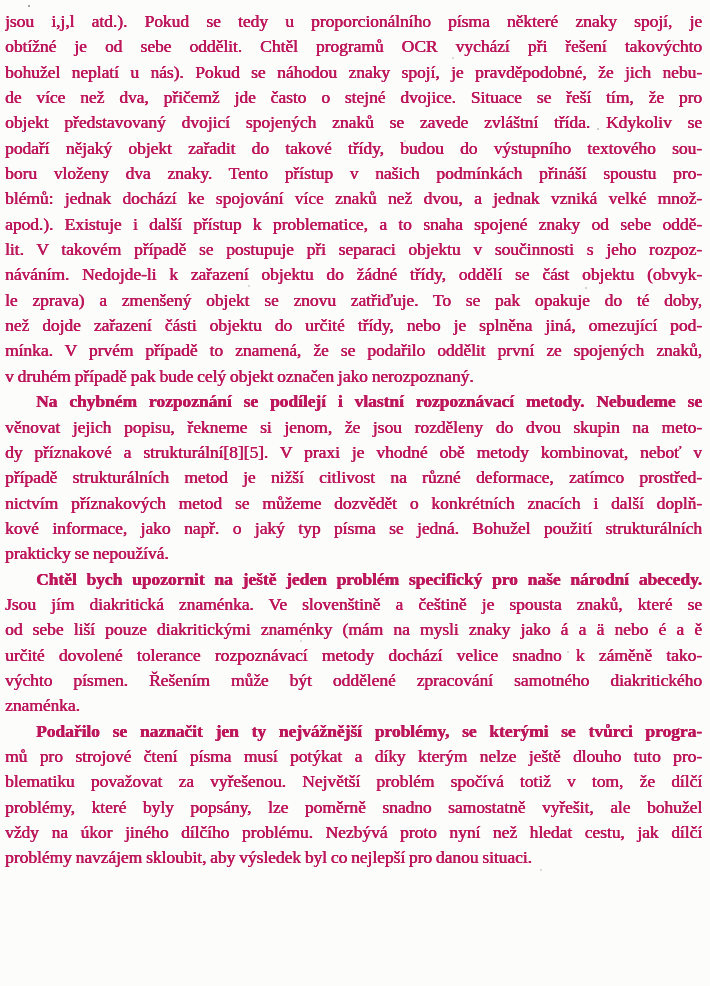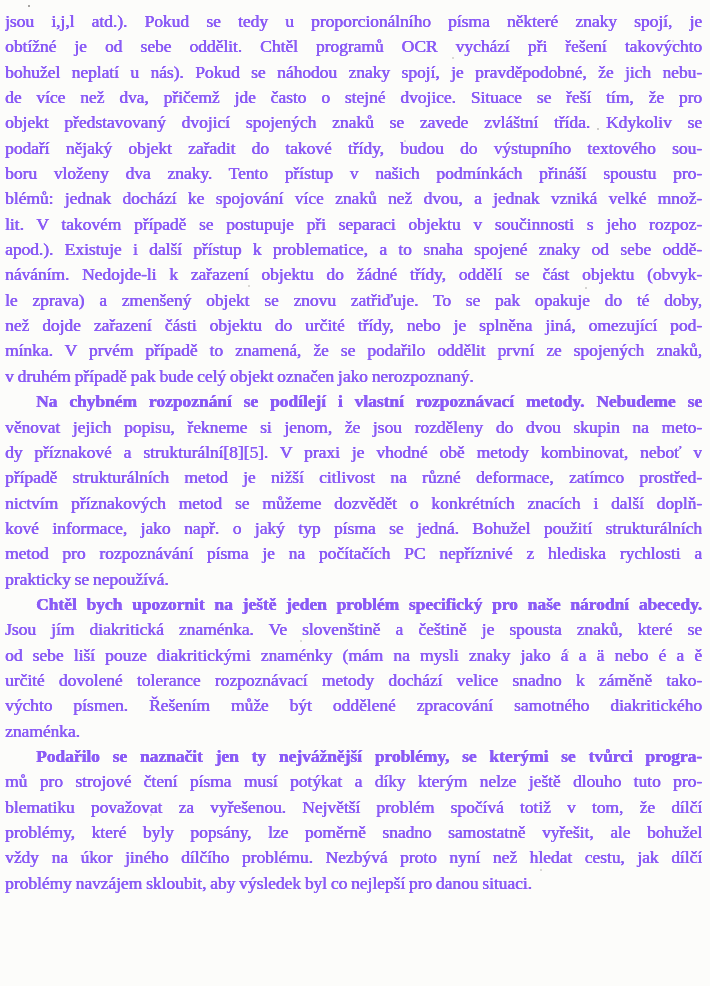--- a/index.html
+++ b/index.html
@@ -8,21 +8,21 @@
     width: 710px;
     height: 986px;
     background: #fbfbf9;
     overflow: hidden;
   }
   .page {
     position: relative;
     width: 710px;
     height: 986px;
     background: #fcfcfa;
-    color: #8b5cf6;
+    color: #be185d;
     font-family: "Liberation Serif", "DejaVu Serif", serif;
   }
   .text-block {
     position: absolute;
     top: 9px;
     left: 5px;
     right: 8px;
   }
   .para { margin: 0; padding: 0; }
   .line {
@@ -76,37 +76,36 @@
 
     <div class="para">
       <div class="line">jsou i,j,l atd.). Pokud se tedy u proporcionálního písma některé znaky spojí, je</div>
       <div class="line">obtížné je od sebe oddělit. Chtěl programů OCR vychází při řešení takovýchto</div>
       <div class="line">bohužel neplatí u nás). Pokud se náhodou znaky spojí, je pravděpodobné, že jich nebu-</div>
       <div class="line">de více než dva, přičemž jde často o stejné dvojice. Situace se řeší tím, že pro</div>
       <div class="line">objekt představovaný dvojicí spojených znaků se zavede zvláštní třída. Kdykoliv se</div>
       <div class="line">podaří nějaký objekt zařadit do takové třídy, budou do výstupního textového sou-</div>
       <div class="line">boru vloženy dva znaky. Tento přístup v našich podmínkách přináší spoustu pro-</div>
       <div class="line">blémů: jednak dochází ke spojování více znaků než dvou, a jednak vzniká velké množ-</div>
+      <div class="line">apod.). Existuje i další přístup k problematice, a to snaha spojené znaky od sebe oddě-</div>
       <div class="line">lit. V takovém případě se postupuje při separaci objektu v součinnosti s jeho rozpoz-</div>
-      <div class="line">apod.). Existuje i další přístup k problematice, a to snaha spojené znaky od sebe oddě-</div>
       <div class="line">náváním. Nedojde-li k zařazení objektu do žádné třídy, oddělí se část objektu (obvyk-</div>
       <div class="line">le zprava) a zmenšený objekt se znovu zatřiďuje. To se pak opakuje do té doby,</div>
       <div class="line">než dojde zařazení části objektu do určité třídy, nebo je splněna jiná, omezující pod-</div>
       <div class="line">mínka. V prvém případě to znamená, že se podařilo oddělit první ze spojených znaků,</div>
       <div class="line last">v druhém případě pak bude celý objekt označen jako nerozpoznaný.</div>
     </div>
 
     <div class="para">
       <div class="line ind">Na chybném rozpoznání se podílejí i vlastní rozpoznávací metody. Nebudeme se</div>
       <div class="line">věnovat jejich popisu, řekneme si jenom, že jsou rozděleny do dvou skupin na meto-</div>
       <div class="line">dy příznakové a strukturální[8][5]. V praxi je vhodné obě metody kombinovat, neboť v</div>
       <div class="line">případě strukturálních metod je nižší citlivost na různé deformace, zatímco prostřed-</div>
       <div class="line">nictvím příznakových metod se můžeme dozvědět o konkrétních znacích i další doplň-</div>
       <div class="line">kové informace, jako např. o jaký typ písma se jedná. Bohužel použití strukturálních</div>
-      <div class="line">metod pro rozpoznávání písma je na počítačích PC nepříznivé z hlediska rychlosti a</div>
       <div class="line last">prakticky se nepoužívá.</div>
     </div>
 
     <div class="para">
       <div class="line ind">Chtěl bych upozornit na ještě jeden problém specifický pro naše národní abecedy.</div>
       <div class="line">Jsou jím diakritická znaménka. Ve slovenštině a češtině je spousta znaků, které se</div>
       <div class="line">od sebe liší pouze diakritickými znaménky (mám na mysli znaky jako á a ä nebo é a ě</div>
       <div class="line">určité dovolené tolerance rozpoznávací metody dochází velice snadno k záměně tako-</div>
       <div class="line">výchto písmen. Řešením může být oddělené zpracování samotného diakritického</div>
       <div class="line last">znaménka.</div>

